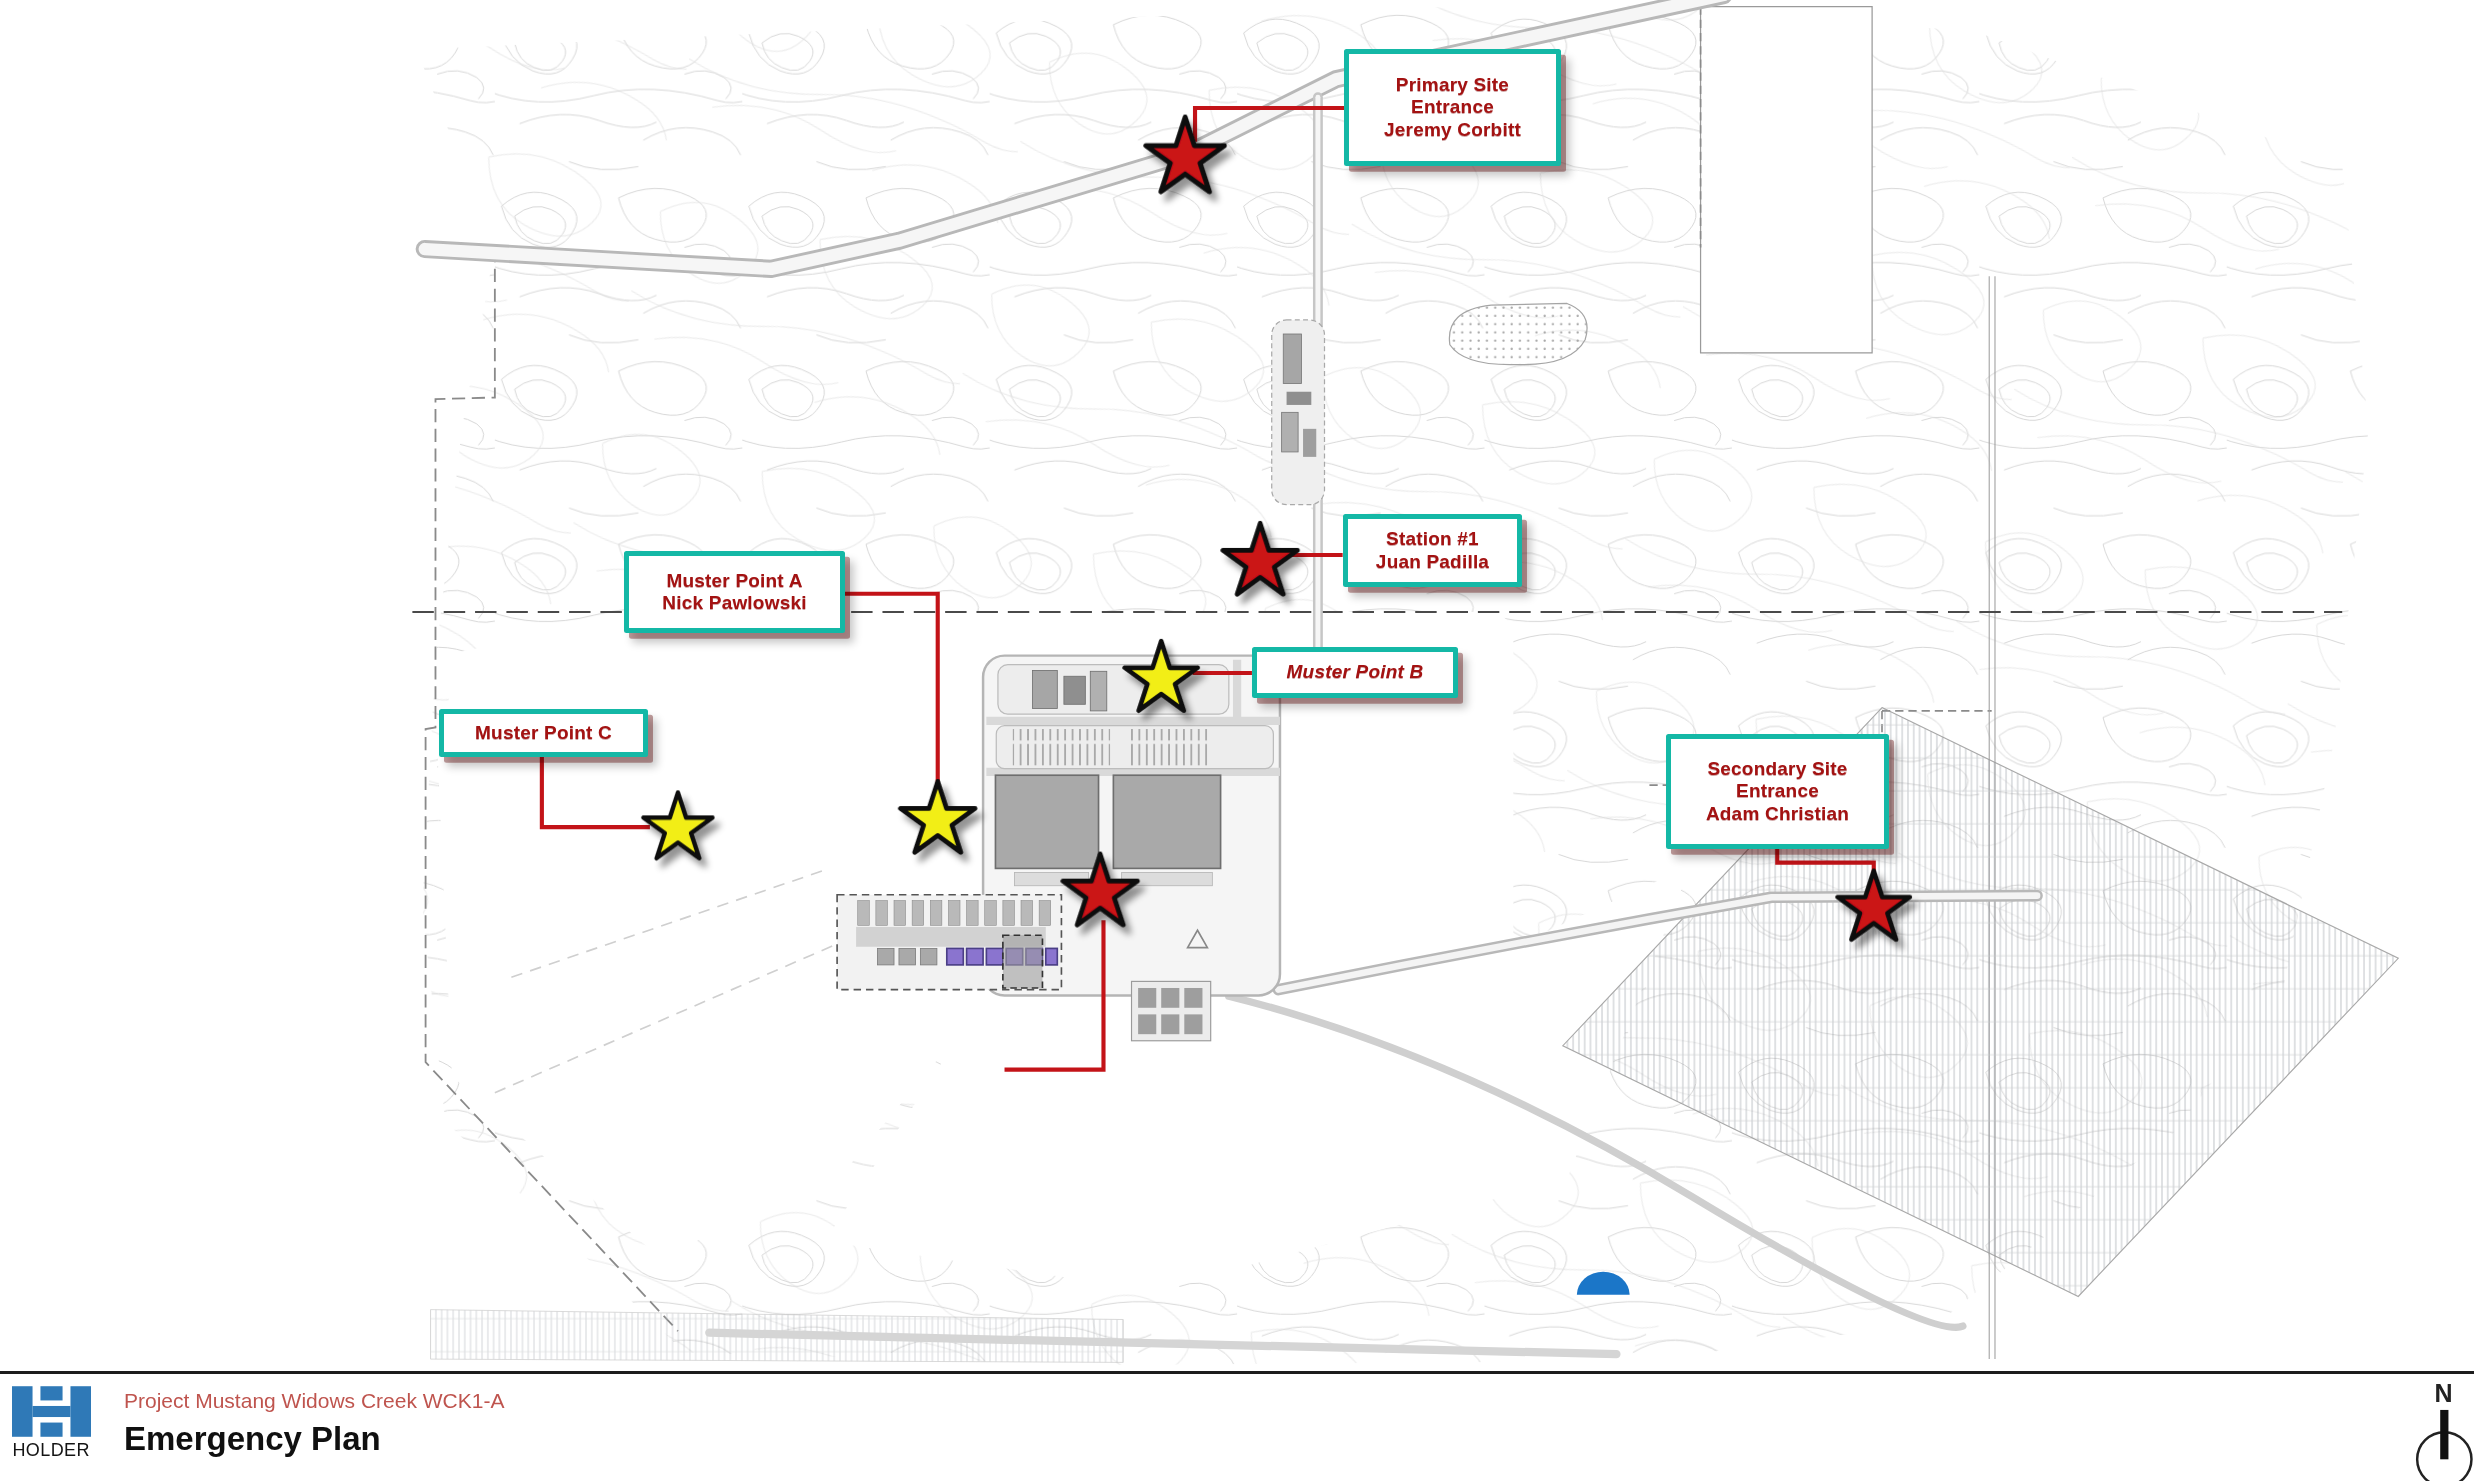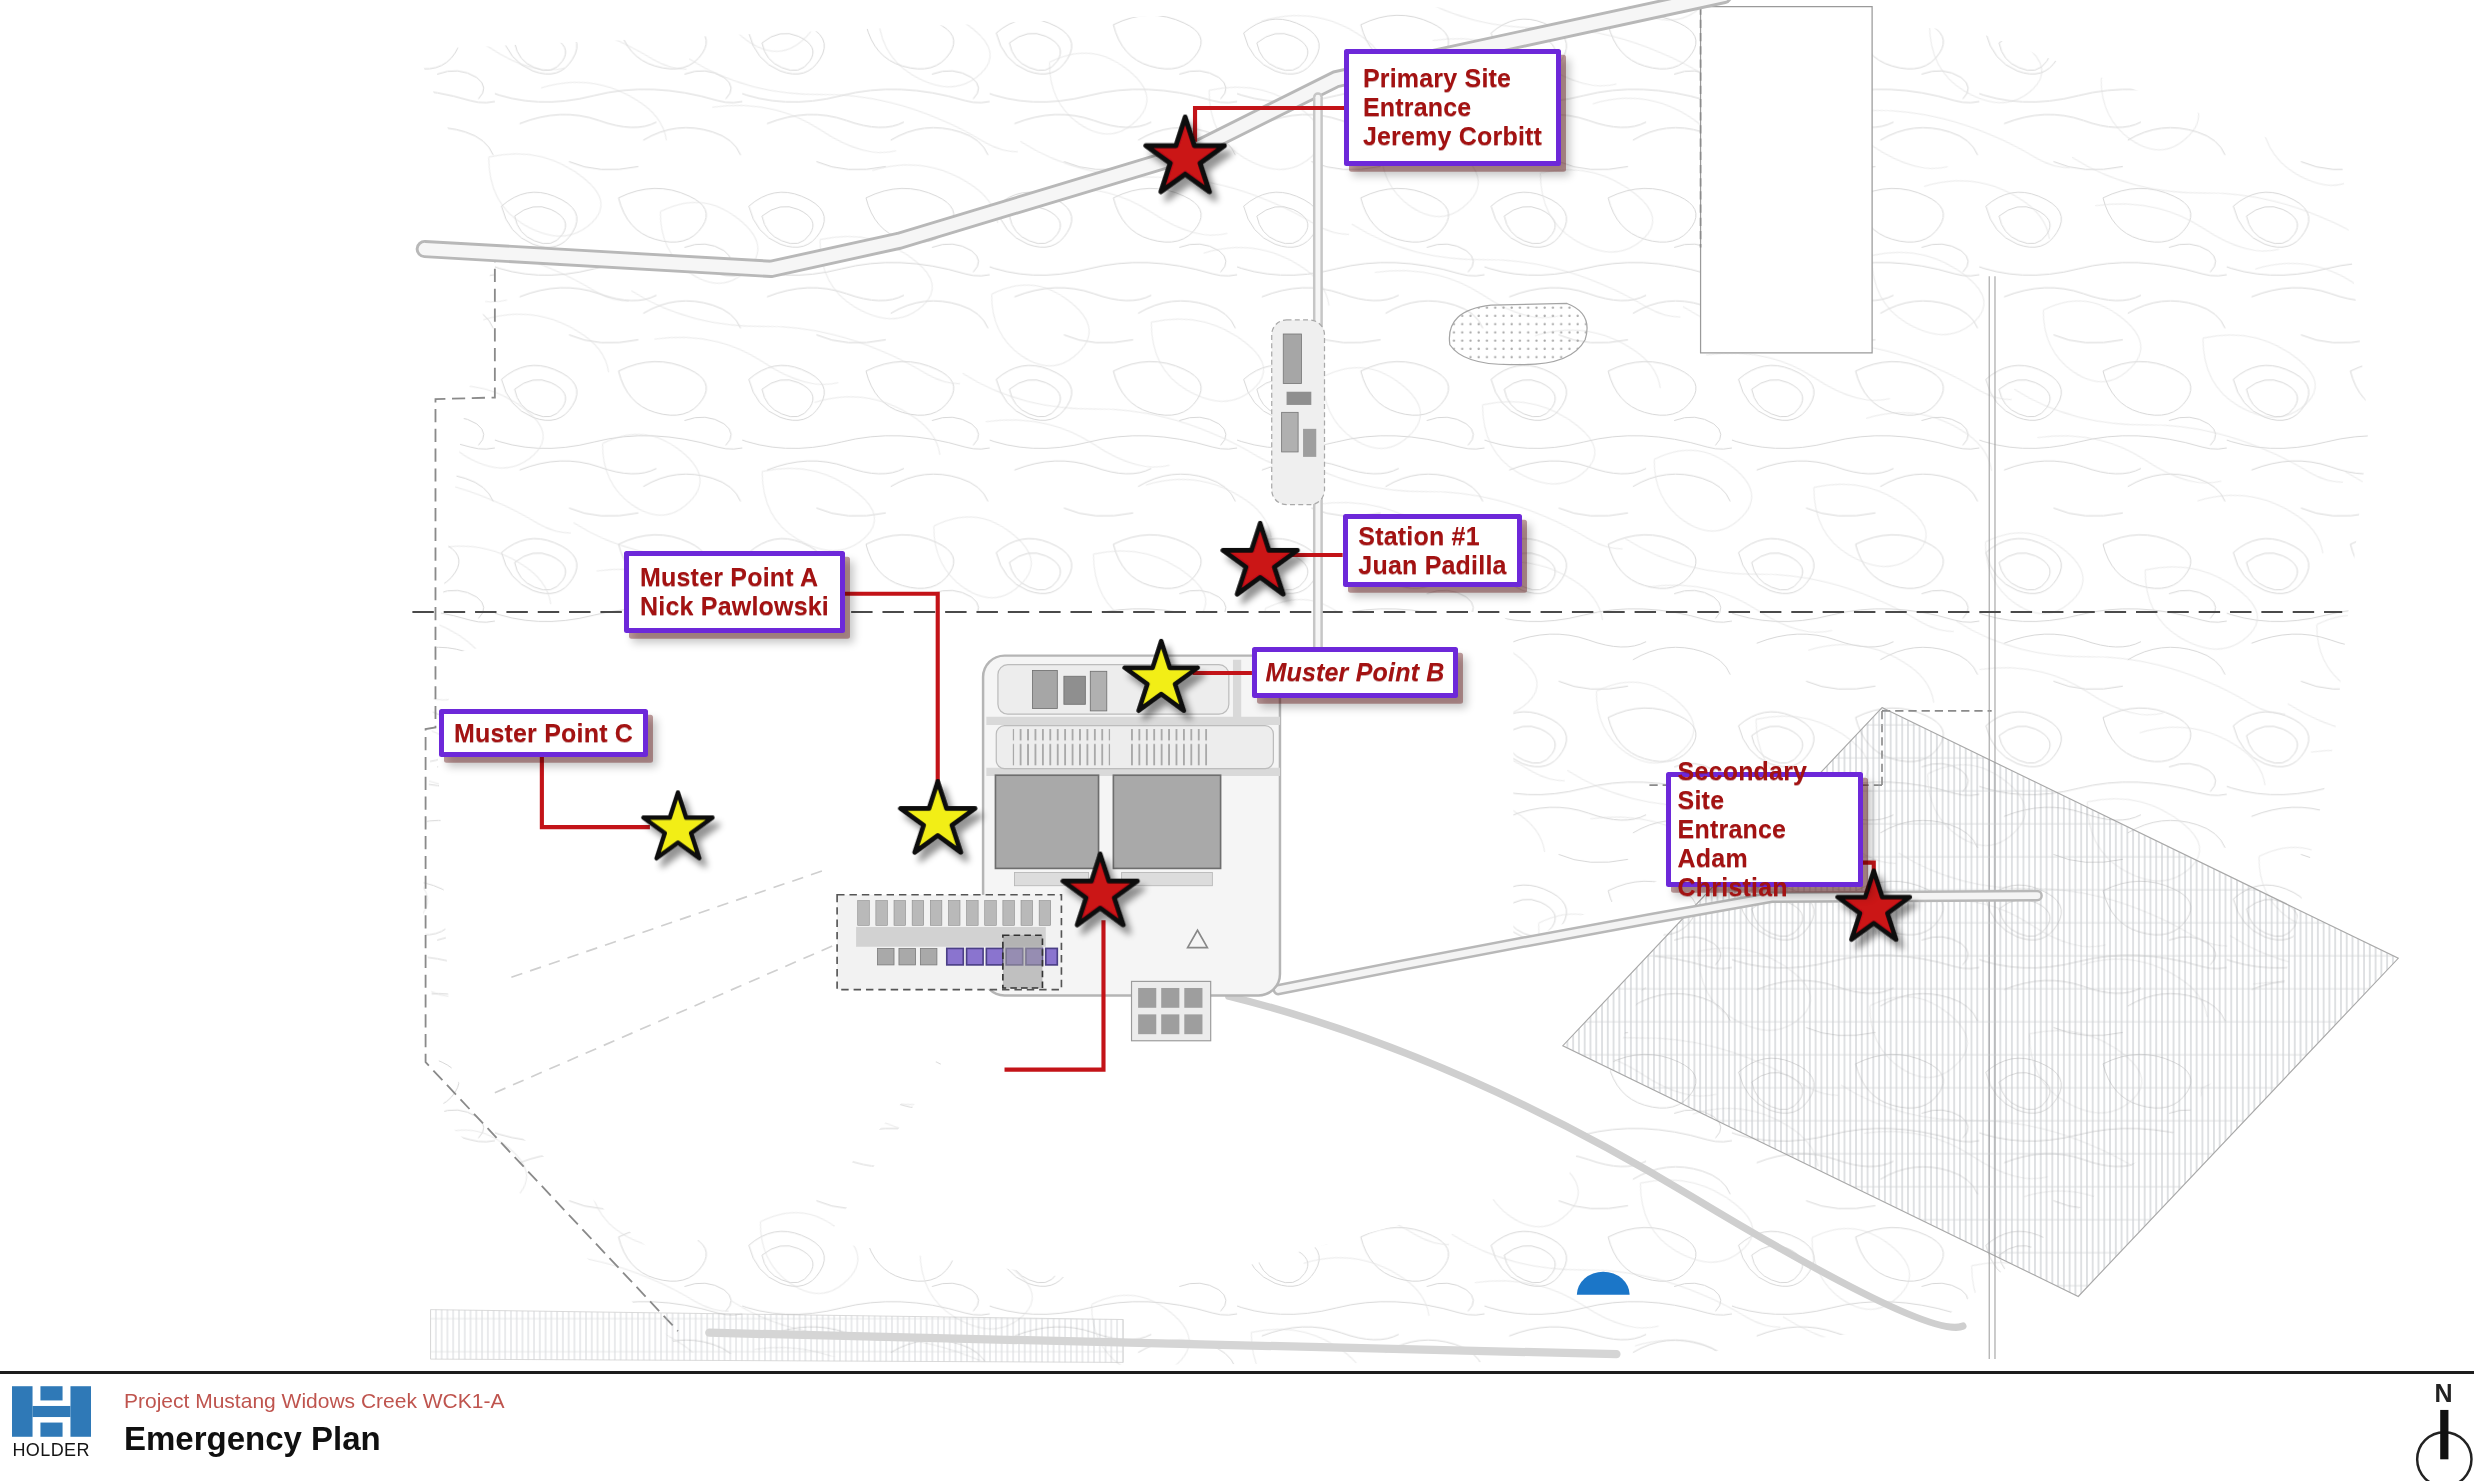--- a/index.html
+++ b/index.html
@@ -2,23 +2,23 @@
 <html style="font-size:13px"><head>
 <meta charset="utf-8">
 <style>
   html,body{margin:0;padding:0;background:#fff;}
   body{width:2475px;height:1481px;overflow:hidden;position:relative;
        font-family:"Liberation Sans",sans-serif;}
   #stage{position:absolute;inset:0;width:2475px;height:1481px;background:#fff;}
   #map-svg{position:absolute;left:0;top:0;}
   .callout{
     position:absolute;box-sizing:border-box;background:#ffffff;
-    border:5px solid #6d28d9;border-radius:2.5px;
-    display:flex;align-items:center;justify-content:center;
-    font-weight:bold;font-size:25px;line-height:1.16;color:#a31212;
+    border:5px solid #14b8a6;border-radius:2.5px;
+    display:flex;align-items:center;justify-content:center;text-align:center;
+    font-weight:bold;font-size:19px;line-height:1.16;color:#a31212;
     white-space:pre-line;padding:3.3px 6.6px;
     box-shadow:5px 5.8px 0 rgba(90,0,0,.38), 8.2px 10px 8.2px rgba(0,0,0,.22);
     z-index:5;letter-spacing:0.2px;
     text-shadow:0 0.8px 0 rgba(120,0,0,.35);
   }
   #footer{position:absolute;left:0;top:1371px;width:2475px;height:111px;background:#fff;}
   #footer-divider{position:absolute;left:0;top:0;width:2475px;height:2.5px;background:#1d1d1d;}
   #holder-logo{position:absolute;left:11.5px;top:15px;}
   #holder-logo-text{position:absolute;left:8.2px;top:69px;width:86px;text-align:center;
     font-size:18px;font-weight:400;color:#141414;letter-spacing:0.4px;}
@@ -233,21 +233,21 @@
 Juan Padilla</div>
 
 <div class="callout" style="left:1252px;top:647px;width:206px;height:51px;font-style:italic;">Muster Point B</div>
 
 <div class="callout" style="left:624px;top:551px;width:221px;height:82px;">Muster Point A
 Nick Pawlowski</div>
 
 <div class="callout" style="left:439px;top:709px;width:209px;height:48px;">Muster Point C</div>
 
 
-<div class="callout" style="left:1666px;top:772px;width:197px;height:115px;">Secondary Site
+<div class="callout" style="left:1666px;top:734px;width:223px;height:115px;">Secondary Site
 Entrance
 Adam Christian</div>
 
 <div id="footer">
   <div id="footer-divider"></div>
 
   <svg id="holder-logo" width="79" height="51" viewBox="0 0 100 64">
     <g fill="#2f79b7">
       <rect x="0" y="0" width="26" height="64"></rect>
       <rect x="74" y="0" width="26" height="64"></rect>

